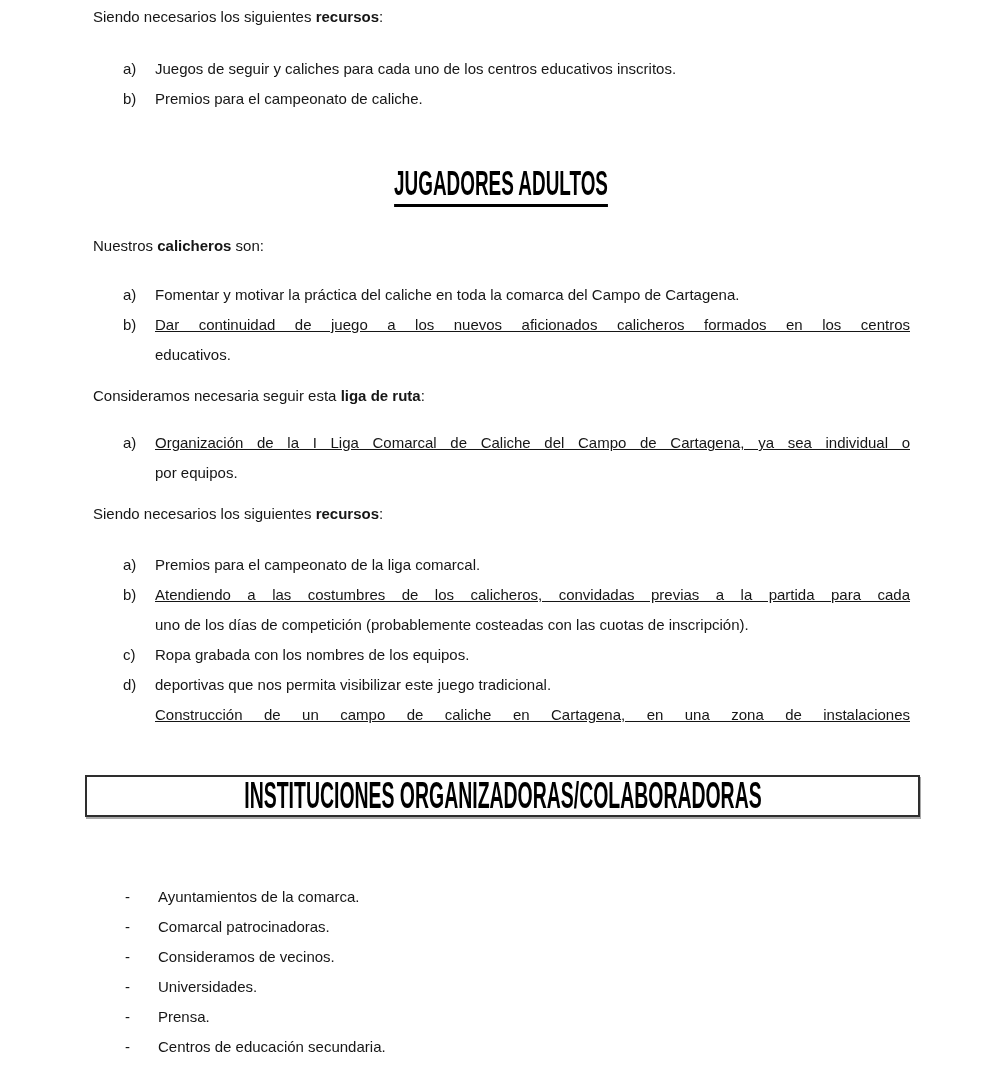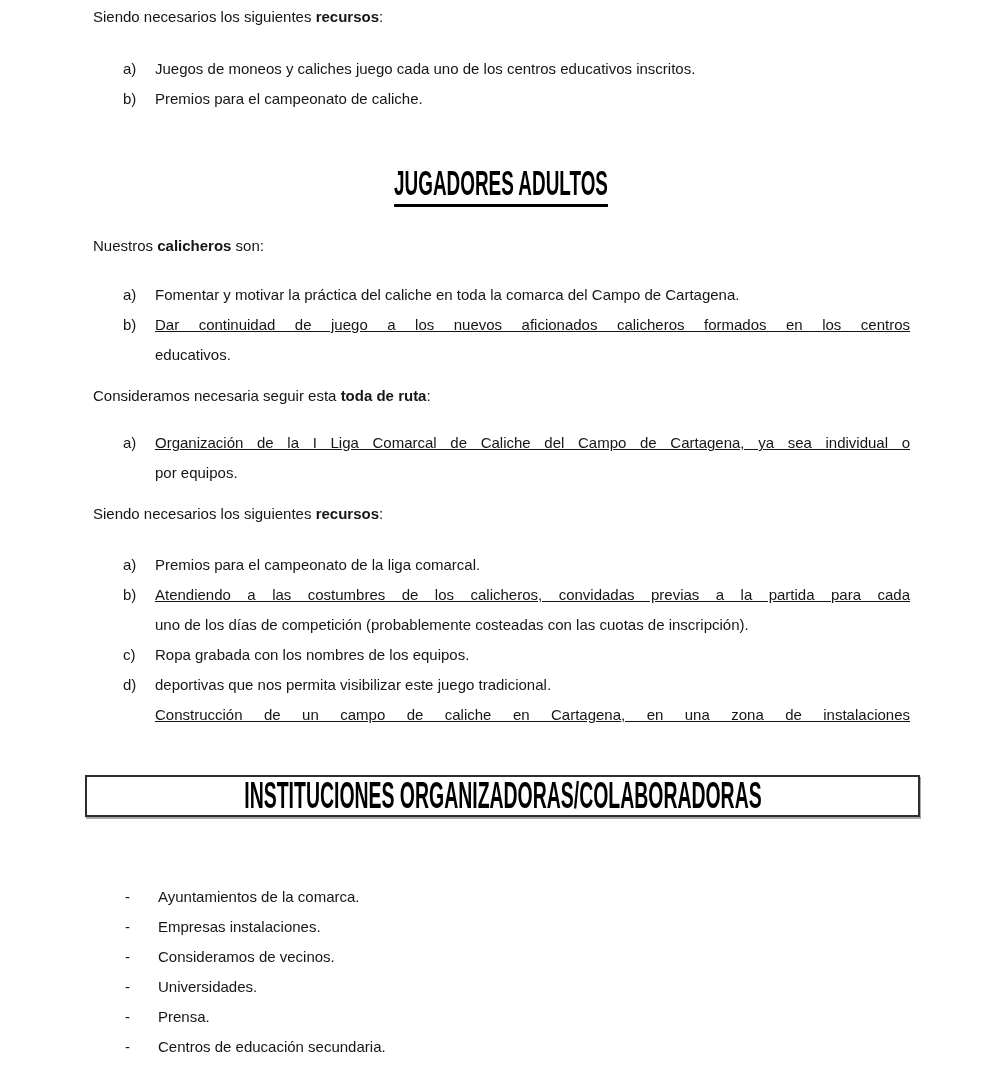--- a/index.html
+++ b/index.html
@@ -67,21 +67,21 @@
 </head>
 <body>
 
 <div class="page">
 
   <p class="para"><span>Siendo necesarios los siguientes </span><strong>recursos</strong><span>:</span></p>
 
   <div class="list m-list1">
     <div class="li">
       <span class="marker">a)</span>
-      <span class="line">Juegos de moneos y caliches juego cada uno de los centros educativos inscritos.</span>
+      <span class="line">Juegos de seguir y caliches para cada uno de los centros educativos inscritos.</span>
     </div>
     <div class="li">
       <span class="marker">b)</span>
       <span class="line">Premios para el campeonato de caliche.</span>
     </div>
   </div>
 
   <div class="h1-wrap">
     <span class="condensed underlined">JUGADORES ADULTOS</span>
   </div>
@@ -93,21 +93,21 @@
       <span class="marker">a)</span>
       <span class="line">Fomentar y motivar la práctica del caliche en toda la comarca del Campo de Cartagena.</span>
     </div>
     <div class="li">
       <span class="marker">b)</span>
       <span class="line fill">Dar continuidad de juego a los nuevos aficionados calicheros formados en los centros</span>
       <span class="line">educativos.</span>
     </div>
   </div>
 
-  <p class="para m-p3"><span>Consideramos necesaria seguir esta </span><strong>toda de ruta</strong><span>:</span></p>
+  <p class="para m-p3"><span>Consideramos necesaria seguir esta </span><strong>liga de ruta</strong><span>:</span></p>
 
   <div class="list m-list3">
     <div class="li">
       <span class="marker">a)</span>
       <span class="line fill">Organización de la I Liga Comarcal de Caliche del Campo de Cartagena, ya sea individual o</span>
       <span class="line">por equipos.</span>
     </div>
   </div>
 
   <p class="para m-p4"><span>Siendo necesarios los siguientes </span><strong>recursos</strong><span>:</span></p>
@@ -137,21 +137,21 @@
     <span class="condensed">INSTITUCIONES ORGANIZADORAS/COLABORADORAS</span>
   </div>
 
   <div class="list dash m-list5">
     <div class="li">
       <span class="marker">-</span>
       <span class="line">Ayuntamientos de la comarca.</span>
     </div>
     <div class="li">
       <span class="marker">-</span>
-      <span class="line">Empresas instalaciones.</span>
+      <span class="line">Comarcal patrocinadoras.</span>
     </div>
     <div class="li">
       <span class="marker">-</span>
       <span class="line">Consideramos de vecinos.</span>
     </div>
     <div class="li">
       <span class="marker">-</span>
       <span class="line">Universidades.</span>
     </div>
     <div class="li">

